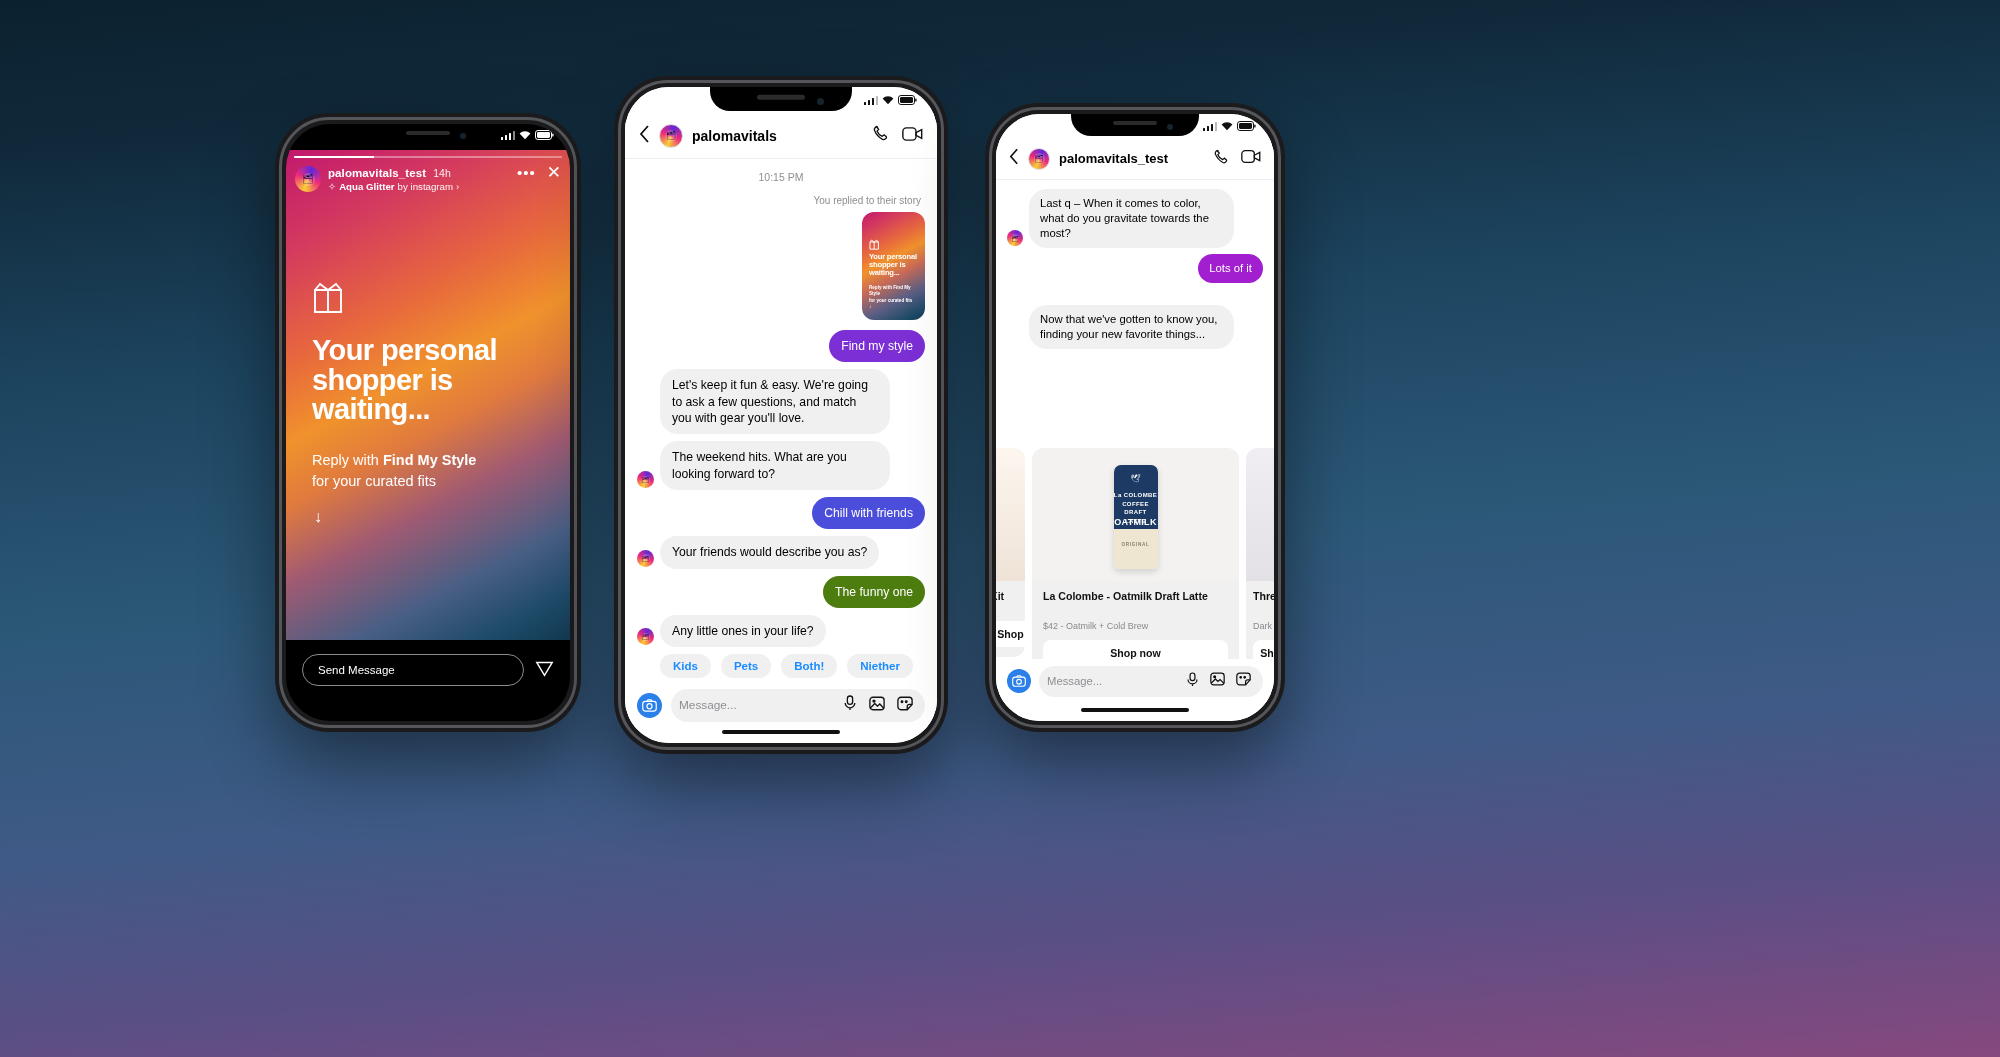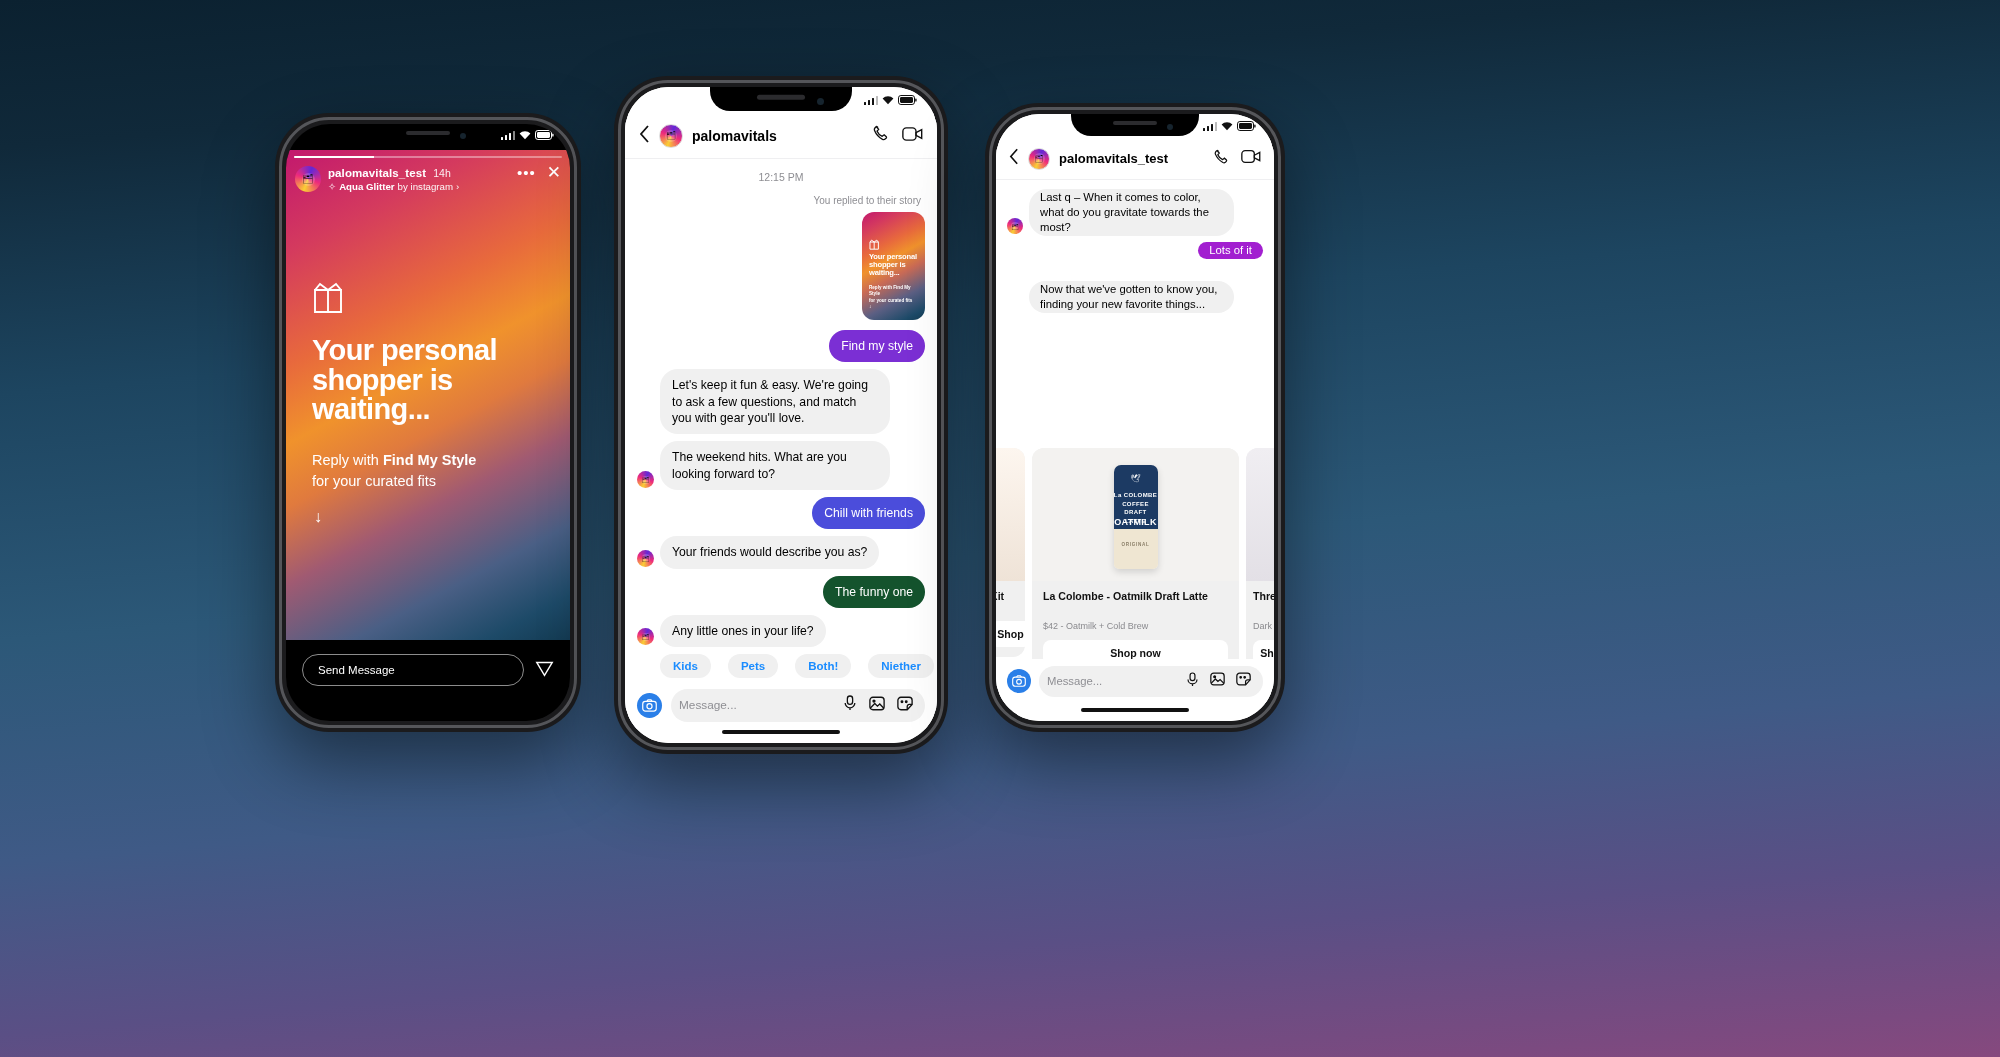--- a/index.html
+++ b/index.html
@@ -117,41 +117,41 @@
   #p2 .storycard .t { position:absolute; left:7px; top:41px; right:6px; color:#fff;
         font-size:7.6px; font-weight:800; line-height:1.06; letter-spacing:-.2px; }
   #p2 .storycard .s { position:absolute; left:7px; top:73px; right:5px; color:#fff;
         font-size:4.6px; font-weight:600; line-height:1.4; }
   #p2 .storycard .s b { font-weight:800; }
   #p2 .storycard .a { position:absolute; left:7px; top:91px; color:#fff; font-size:5px; }
   #p2 .rowc { margin-bottom:7px; gap:6px; }
   #p2 .bub { font-size:12.2px; line-height:1.34; padding:8px 12px; max-width:230px; }
   #p2 .savat { width:17px; height:17px; margin-bottom:2px; }
   #p2 .savat .inner { width:8px; height:8px; font-size:6px; }
-  #p2 .chips { gap:17px; margin:7px 0 0 23px; }
+  #p2 .chips { gap:10px; margin:7px 0 0 23px; }
   #p2 .chip { font-size:11.5px; padding:6px 13px; }
   #p2 .inputbar { height:48px; padding:0 12px; gap:9px; }
   #p2 .camb { width:25px; height:25px; }
   #p2 .ibox { height:33px; padding:0 8px; gap:8px; }
   #p2 .ibox .ph { font-size:11.8px; }
   #p2 .iicons { gap:12px; padding-right:4px; }
 
   
   #p3 { left:985px; top:103px; width:300px; height:629px; }
   #p3 .notch { width:128px; height:22px; }
   #p3 .notch .speaker { width:44px; height:4px; }
   #p3 .notch .cam { width:6px; height:6px; right:26px; }
   #p3 .homebar { width:108px; height:4px; background:#111; }
   #p3 .statusbar { top:7px; right:18px; gap:4px; }
   #p3 .dmhead { height:42px; padding:0 13px; margin-top:24px; }
   #p3 .dmhead .nm { font-size:13px; }
   #p3 .dmhead .hicons { gap:12px; }
   #p3 .thread { padding:9px 11px 0; }
   #p3 .rowc { margin-bottom:6px; gap:6px; }
-  #p3 .bub { font-size:11.3px; line-height:1.33; padding:1px 11px; max-width:205px; }
+  #p3 .bub { font-size:11.3px; line-height:1.33; padding:7px 11px; max-width:205px; }
   #p3 .savat { width:16px; height:16px; margin-bottom:2px; }
   #p3 .savat .inner { width:8px; height:8px; font-size:6px; }
   .carousel { position:absolute; left:0; right:0; bottom:0; top:268px;
               display:flex; align-items:flex-start; gap:7px; padding-left:11px; overflow:hidden; }
   .pcard { flex:none; width:207px; background:#f0f0f0; border-radius:12px; overflow:hidden; }
   .pcard.side { width:42px; }
   .pimg { height:133px; background:#f3f2f0; position:relative; overflow:hidden;
           display:flex; align-items:flex-end; justify-content:center; }
   .pinfo { padding:9px 11px 10px; }
   .pname { font-size:10.6px; font-weight:700; color:#111; }
@@ -315,21 +315,21 @@
             <span>
               <svg width="21" height="16" viewBox="0 0 24 18" fill="none" stroke="#111" stroke-width="1.6">
                   <rect x="1" y="2" width="15" height="14" rx="4"></rect>
                   <path d="M16 7.5 22.5 4v10L16 10.5z"></path>
                 </svg>
             </span>
           </span>
         </div>
 
         <div class="thread">
-          <div class="tstamp">12:15 PM</div>
+          <div class="tstamp">10:15 PM</div>
           <div class="replnote">You replied to their story</div>
 
           <div class="storycard">
             <div class="g">
               <svg width="11" height="12" viewBox="0 0 34 36" fill="none" stroke="#fff" stroke-width="3">
                   <path d="M3 12h26v22H3z"></path>
                   <path d="M3 12 8 6l8 6M29 12l-5-6-8 6"></path>
                   <path d="M16 12v22"></path>
                 </svg>
             </div>
@@ -358,21 +358,21 @@
             <div class="rowc out">
               <div class="bub out" style="background:#4b4ddb">Chill with friends</div>
             </div>
             <div class="rowc">
               <span class="savat">
                   <span class="inner">🗂</span>
                 </span>
               <div class="bub">Your friends would describe you as?</div>
             </div>
             <div class="rowc out">
-              <div class="bub out" style="background:#14532d">The funny one</div>
+              <div class="bub out" style="background:#4d7c0f">The funny one</div>
             </div>
             <div class="rowc">
               <span class="savat">
                   <span class="inner">🗂</span>
                 </span>
               <div class="bub">Any little ones in your life?</div>
             </div>
           </div>
 
           <div class="chips">

